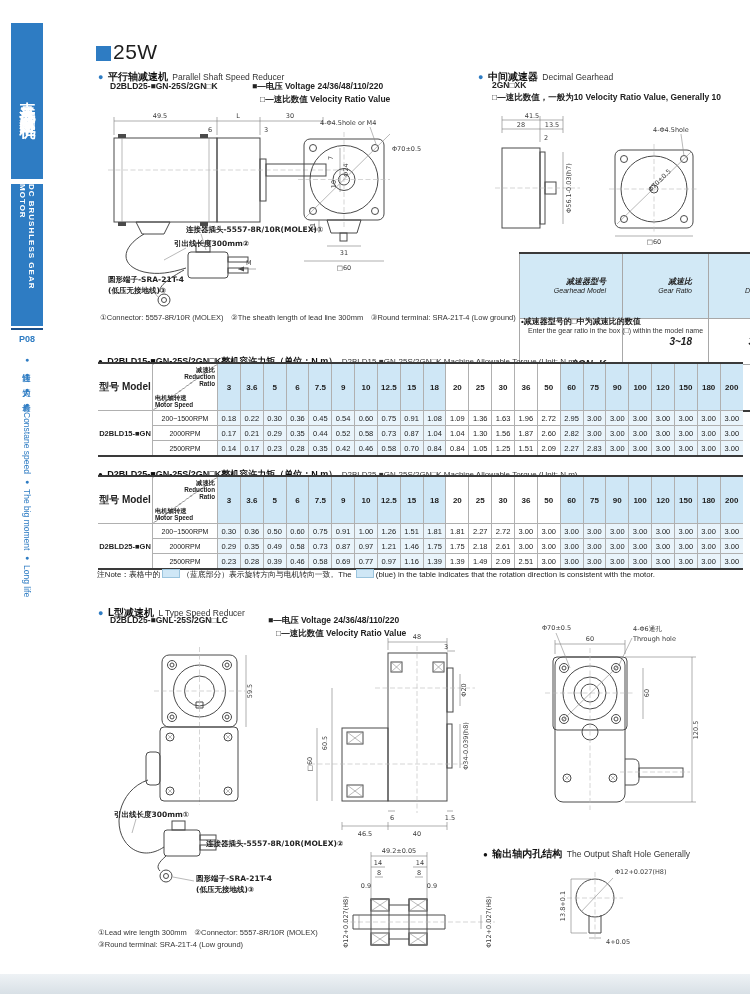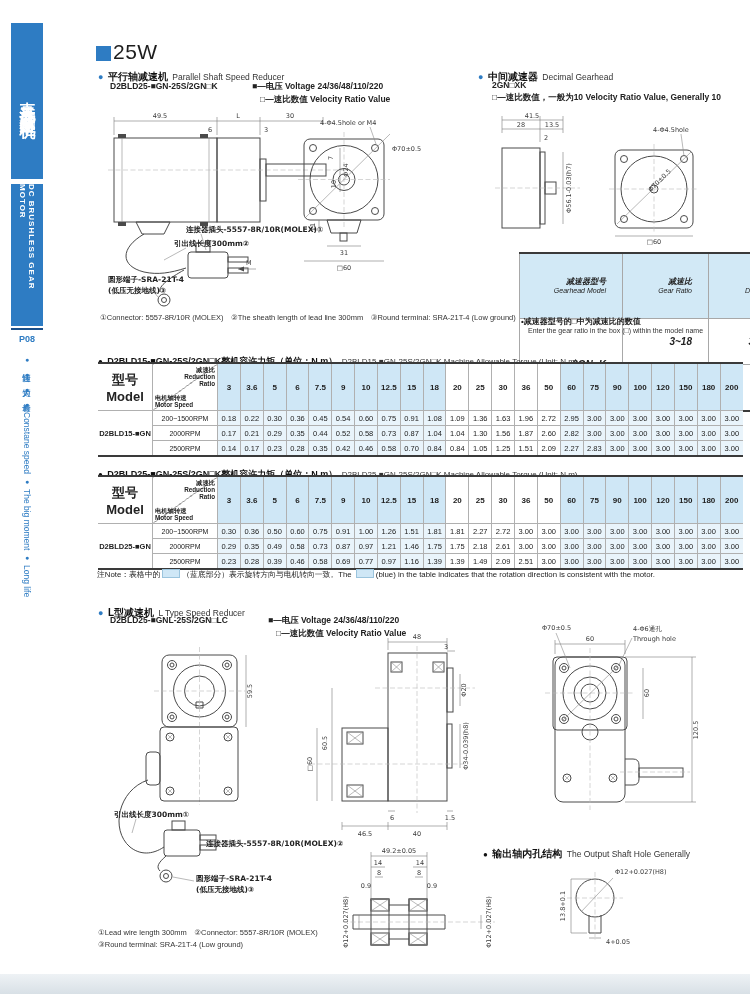--- a/index.html
+++ b/index.html
@@ -33,21 +33,21 @@
   .fnote{font-size:7.5px;color:#333;}
   
   .tq{border-collapse:collapse;table-layout:fixed;width:645px;background:#fff;
       border-top:2px solid #3a3a3a;border-bottom:2px solid #3a3a3a;}
   .tq td{border:1px solid #b0b0b0;text-align:center;padding:0;height:14px;overflow:hidden;}
   .tq td:first-child{border-left:0;}
   .tq td:last-child{border-right:0;}
   .tq .h{height:46px;font-weight:bold;}
   .tq .hl{background:#cfe7f6;}
   .tq .hld{background:#e9f4fb;}
-  .tq .model-h{width:54px;font-size:13px;}
+  .tq .model-h{width:54px;font-size:10px;}
   .tq .diag{width:64px;position:relative;
      background-image:linear-gradient(to bottom right,transparent 49.4%,#9a9a9a 49.4%,#9a9a9a 50.6%,transparent 50.6%);}
   .diag-top{position:absolute;top:2px;right:2px;width:46px;text-align:right;font-size:6.3px;line-height:1.15;font-weight:bold;}
   .diag-bot{position:absolute;bottom:2px;left:2px;width:42px;text-align:left;font-size:6.3px;line-height:1.15;font-weight:bold;}
   .tq .rh{font-size:8px;}
   .tq .model{font-size:7.5px;font-weight:bold;}
   .tq .spd{font-size:7px;}
   .tq .val{font-size:7.5px;}
   
   .note{font-size:7.8px;line-height:1.5;color:#222;}

